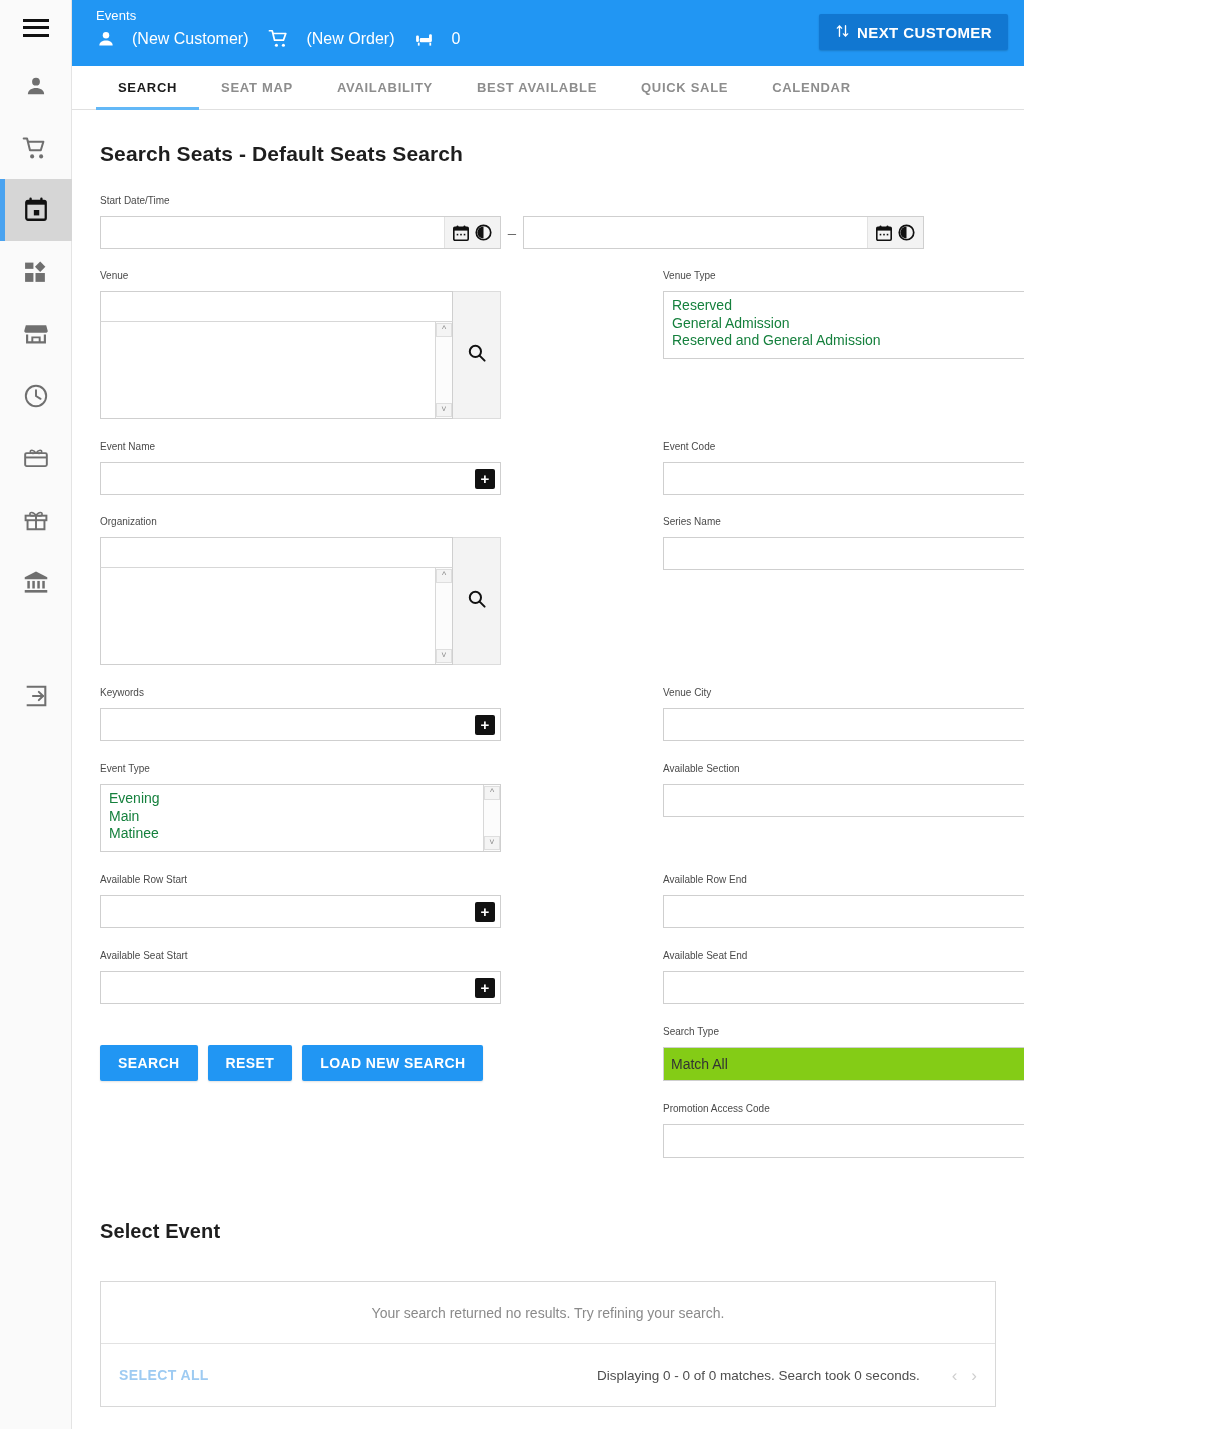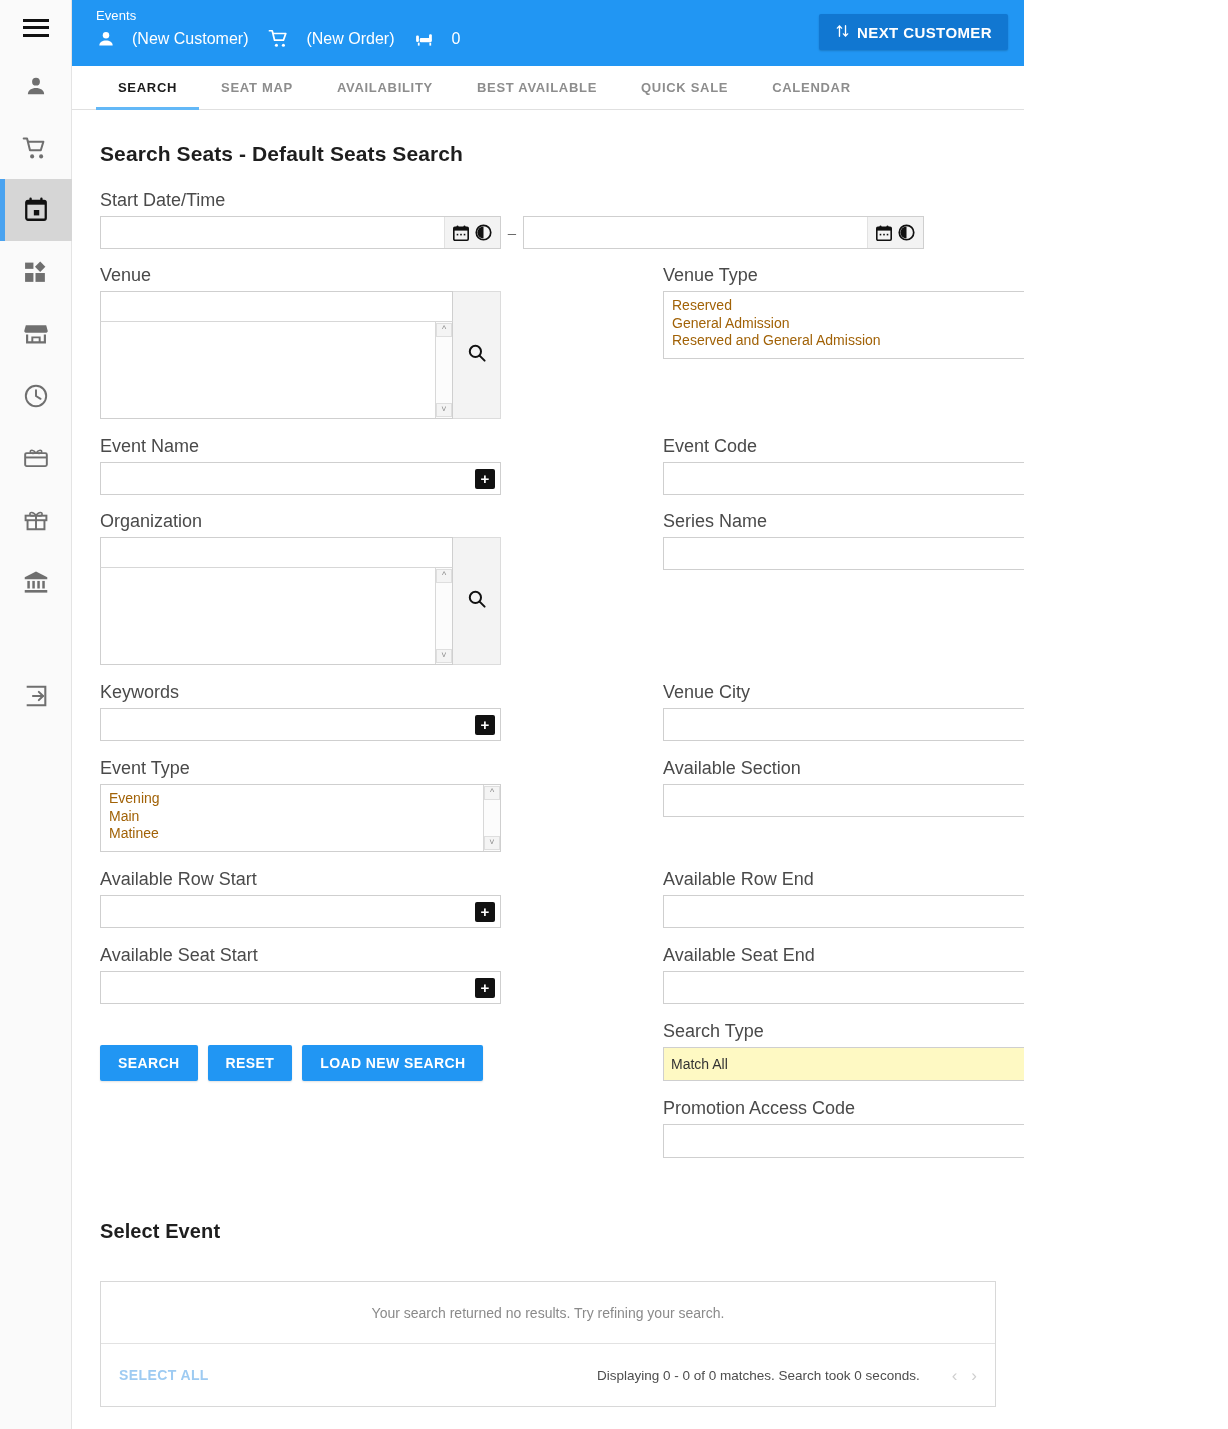--- a/index.html
+++ b/index.html
@@ -98,21 +98,21 @@
     font-size: 21px; font-weight: bold; color:#1e1e1e;
     margin: 32px 0 0 0; letter-spacing: .1px;
   }
   h2.section-title {
     font-size: 20px; font-weight: bold; color:#1e1e1e;
     margin: 0 0 0 0; letter-spacing: .1px;
   }
 
   .form { position: relative; margin-top: 26px; }
   .fld-label {
-    font-size: 18px; color: #4a4a4a; margin-bottom: 7px; display:block;
+    font-size: 10px; color: #4a4a4a; margin-bottom: 7px; display:block;
     line-height: 17px;
   }
 
   
   .inp {
     height: 31px; width: 100%;
     border: 1px solid #cfcfcf; background: #fff;
     font-size: 14px; padding: 0 8px;
     font-family: "Liberation Sans", sans-serif;
     outline: none; color:#333;
@@ -168,42 +168,42 @@
     display: flex; align-items: center; justify-content: center; cursor:pointer;
   }
 
   
   .listbox {
     width: 401px; height: 68px;
     border: 1px solid #cfcfcf; background:#fff; position:relative;
     padding: 5px 0 0 0; overflow: hidden;
   }
   .lb-opt {
-    font-size: 14px; color: #a16207; line-height: 17.5px;
+    font-size: 14px; color: #15803d; line-height: 17.5px;
     padding: 0 8px; white-space: nowrap; cursor: pointer;
   }
 
   
   .pagesize { width: 80px; }
   .pagesize .inp { height: 33px; }
 
   
   .actions { display:flex; gap: 10px; margin-top: 22px; }
   .btn {
     background: #2196f3; color: #fff; border: none; border-radius: 2px;
     height: 36px; padding: 0 18px; font-size: 14px; font-weight: bold;
     letter-spacing: .4px; cursor: pointer; text-transform: uppercase;
     font-family:"Liberation Sans",sans-serif;
     box-shadow: 0 1px 2px rgba(0,0,0,.12);
   }
 
   
   .sel-wrap { position: relative; width: 401px; display:flex; align-items:center; }
   select.sel {
-    width: 401px; height: 34px; border: 1px solid #cfcfcf; background: #fef9c3;
+    width: 401px; height: 34px; border: 1px solid #cfcfcf; background: #84cc16;
     font-size: 14px; padding: 0 7px; font-family:"Liberation Sans",sans-serif;
     color:#333; outline:none;
     -webkit-appearance: none; appearance: none;
   }
   .sel-caret {
     position:absolute; right: 1px; top: 1px; bottom: 1px; width: 22px;
     border-left: 1px solid #8e8e8e; border: 1px solid #7d7d7d;
     background: #fff; display:flex; align-items:center; justify-content:center;
     pointer-events:none; font-size:10px; color:#3a3a3a;
   }

